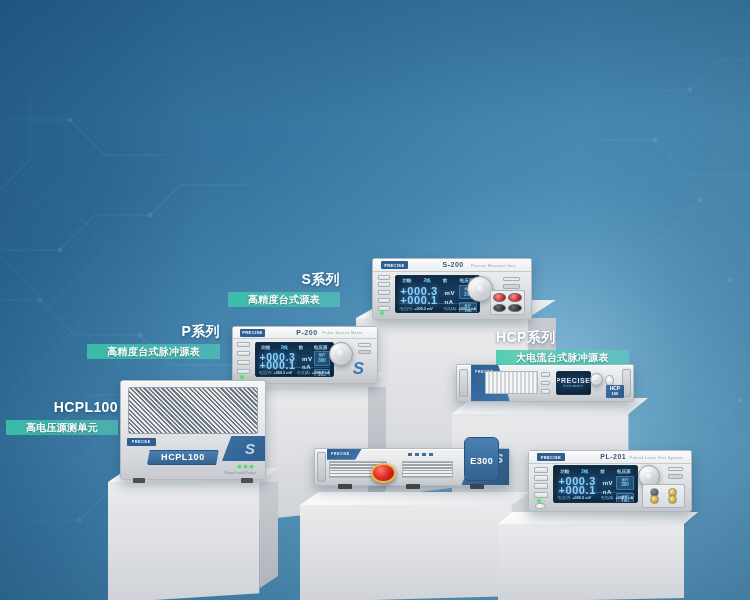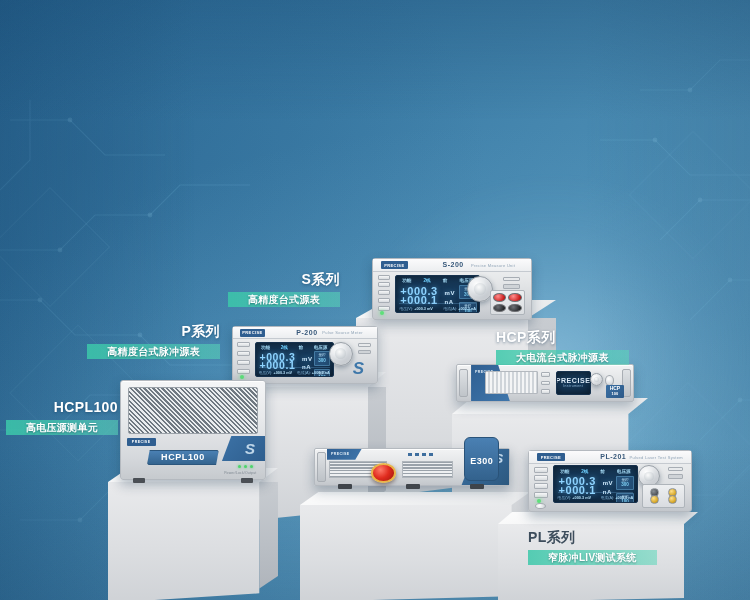--- a/index.html
+++ b/index.html
@@ -536,18 +536,14 @@
     <div class="l1">HCP系列</div>
     <div class="l2">大电流台式脉冲源表</div>
   </div>
 
   <div class="label" style="left:-12px; top:398px; width:130px;">
     <div class="l1">HCPL100</div>
     <div class="l2">高电压源测单元</div>
   </div>
 
 
-  <div class="label dark" style="left:528px; top:528px; width:130px; text-align:left;">
-    <div class="l1">PL系列</div>
-    <div class="l2">窄脉冲LIV测试系统</div>
-  </div>
 
 </div>
 
 </body></html>

